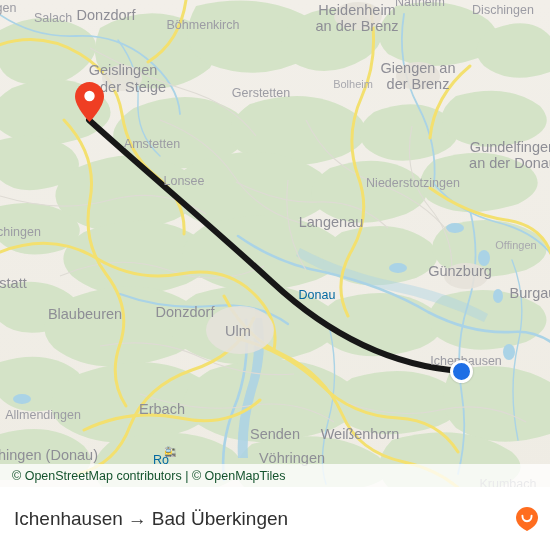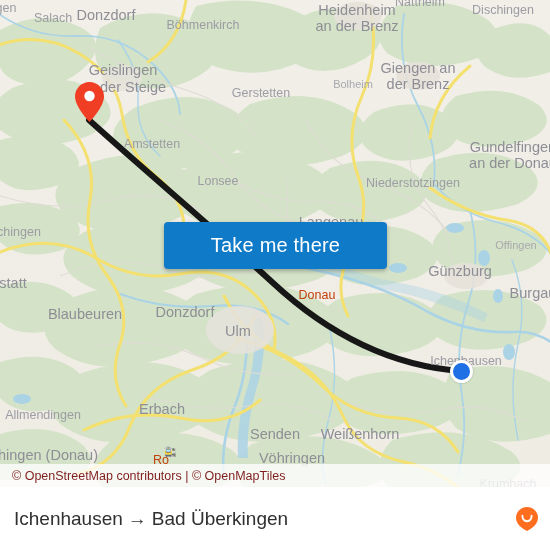--- a/index.html
+++ b/index.html
@@ -25,21 +25,21 @@
     white-space:nowrap;
     font-family:"Liberation Sans", sans-serif;
     line-height:1.12;
     text-align:center;
     transform:translate(-50%,-50%);
     pointer-events:none;
   }
   .lbl.big{ font-size:14.5px; color:#8e8e96; }
   .lbl.mid{ font-size:12.5px; color:#9c9ca4; }
   .lbl.sml{ font-size:11px; color:#a8a8ae; }
-  .lbl.water{ color:#c2410c; font-size:12.5px; font-style:normal; }
+  .lbl.water{ color:#0369a1; font-size:12.5px; font-style:normal; }
 
   
   #pin-origin{
     position:absolute; left:75px; top:82px; width:29px; height:40px;
   }
   #dot-dest{
     position:absolute; left:450px; top:360px; width:23px; height:23px;
     border-radius:50%;
     background:#1f6fe5;
     border:3px solid #ffffff;
@@ -62,21 +62,21 @@
     font-family:"Liberation Sans", sans-serif;
   }
 
   
   #attrib{
     position:absolute; left:0; top:464px; width:550px; height:23px;
     background:rgba(255,255,255,.78);
     display:flex; align-items:center;
     padding-left:12px;
     font-size:12.5px;
-    color:#7f1d1d;
+    color:#14532d;
   }
 
   
   #footer{
     position:absolute; left:0; top:487px; width:550px; height:63px;
     background:#ffffff;
     display:flex; align-items:center;
   }
   #route-title{
     position:absolute; left:14px; top:50%; transform:translateY(-50%);
@@ -226,21 +226,21 @@
         <div class="lbl big" style="left: 123px; top: 70px;">Geislingen</div>
         <div class="lbl big" style="left: 123px; top: 87px;">an der Steige</div>
         <div class="lbl big" style="left: 418px; top: 68px;">Giengen an</div>
         <div class="lbl big" style="left: 418px; top: 84px;">der Brenz</div>
         <div class="lbl sml" style="left: 353px; top: 84px;">Bolheim</div>
         <div class="lbl mid" style="left: 261px; top: 93px;">Gerstetten</div>
         <div class="lbl mid" style="left: 152px; top: 144px;">Amstetten</div>
         <div class="lbl big" style="left: 513px; top: 147px;">Gundelfingen</div>
         <div class="lbl big" style="left: 513px; top: 163px;">an der Donau</div>
         <div class="lbl mid" style="left: 413px; top: 183px;">Niederstotzingen</div>
-        <div class="lbl mid" style="left: 184px; top: 181px; margin-left: 34px;">Lonsee</div>
+        <div class="lbl mid" style="left: 184px; top: 181px;">Lonsee</div>
         <div class="lbl mid" style="left: 19px; top: 232px;">chingen</div>
         <div class="lbl big" style="left: 331px; top: 222px;">Langenau</div>
         <div class="lbl sml" style="left: 516px; top: 245px;">Offingen</div>
         <div class="lbl big" style="left: 460px; top: 271px;">Günzburg</div>
         <div class="lbl big" style="left: 13px; top: 283px;">statt</div>
         <div class="lbl big" style="left: 533px; top: 293px;">Burgau</div>
         <div class="lbl big" style="left: 85px; top: 314px;">Blaubeuren</div>
         <div class="lbl big" style="left: 185px; top: 312px;">Donzdorf</div>
         <div class="lbl water" style="left: 317px; top: 295px;">Donau</div>
         <div class="lbl big" style="left: 238px; top: 331px;">Ulm</div>
@@ -261,21 +261,20 @@
 
     <div id="pin-origin">
       <svg width="29" height="40" viewBox="0 0 29 40">
         <path d="M14.5 0 C6.5 0 0 6.5 0 14.5 C0 25 14.5 40 14.5 40 C14.5 40 29 25 29 14.5 C29 6.5 22.5 0 14.5 0 Z" fill="#ef3e23"></path>
         <circle cx="14.5" cy="14" r="5.2" fill="#ffffff"></circle>
       </svg>
     </div>
 
     <div id="dot-dest"></div>
 
-    <button id="cta">Take me there</button>
 
     <div id="attrib">
       <span>© OpenStreetMap contributors | © OpenMapTiles</span>
     </div>
   </div>
 
   <div id="footer">
     <div id="route-title">
       <span>Ichenhausen</span><span class="arrow">→</span><span>Bad Überkingen</span>
     </div>

